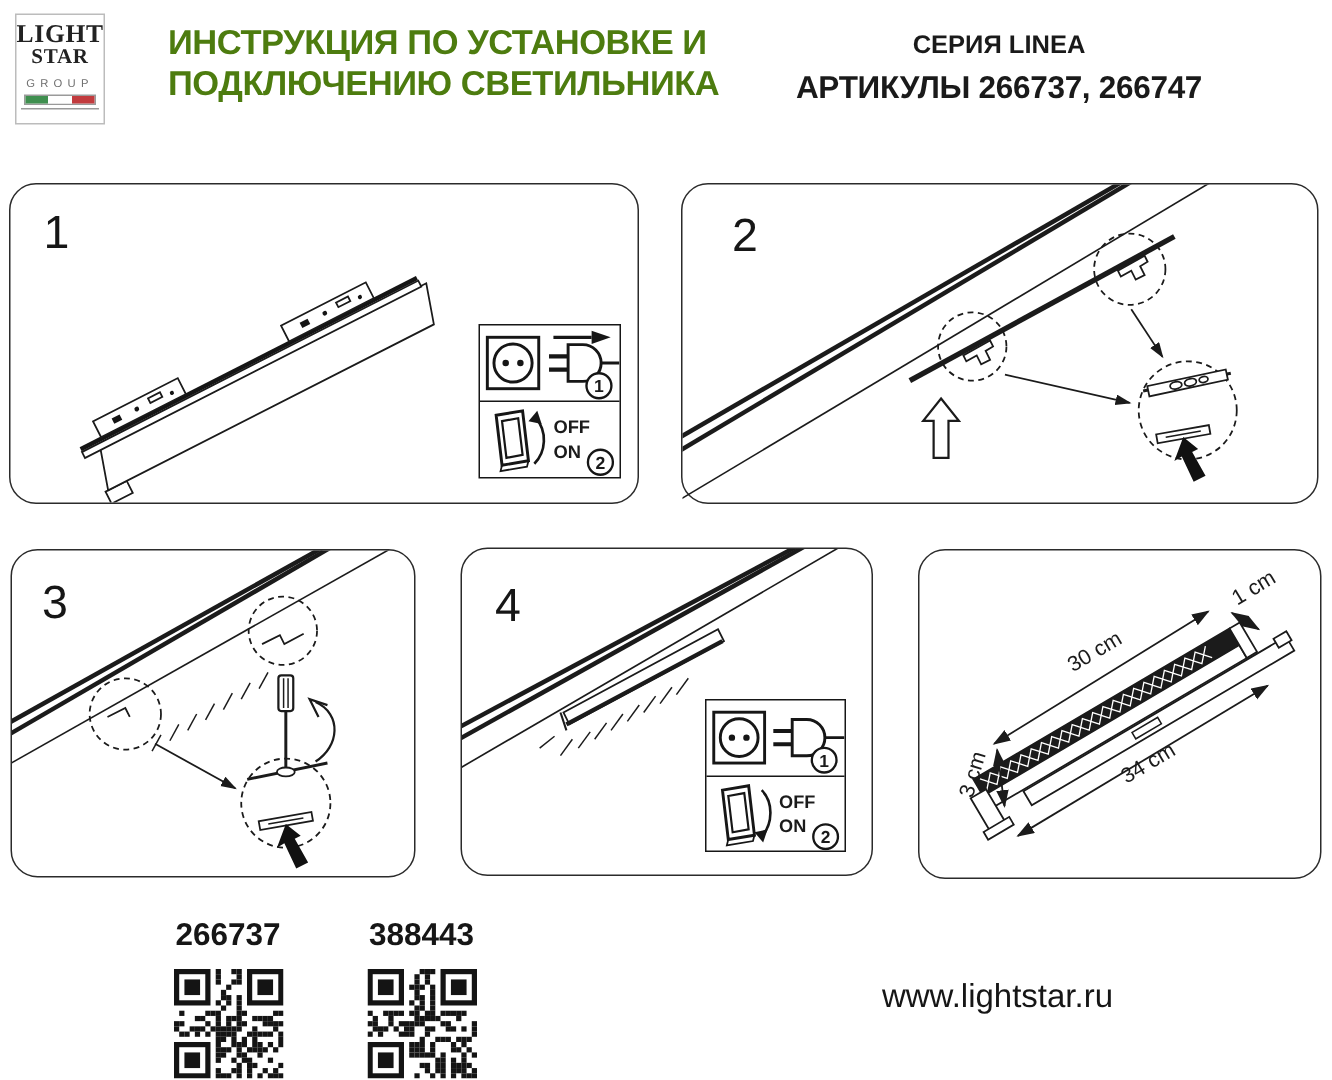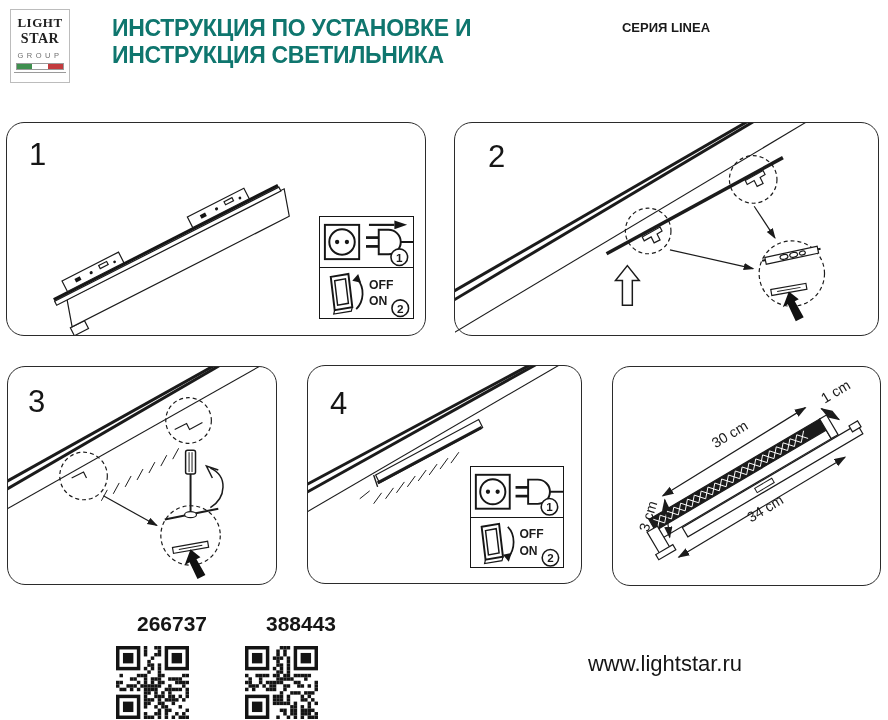--- a/index.html
+++ b/index.html
@@ -7,52 +7,52 @@
     width:888px;height:720px;position:relative;overflow:hidden;
     background:#ffffff;color:#1d1d1d;
     font-family:"Liberation Sans",sans-serif;
   }
   
   .logo-box{
     position:absolute;left:10px;top:9px;width:60px;height:74px;
     border:1px solid #bcbcbc;background:#fff;text-align:center;box-sizing:border-box;
     padding-top:5px;
   }
-  .logo-line1{font-family:"Liberation Serif",serif;font-weight:700;font-size:13px;line-height:15px;letter-spacing:.5px;color:#222;}
+  .logo-line1{font-family:"Liberation Serif",serif;font-weight:700;font-size:17px;line-height:15px;letter-spacing:.5px;color:#222;}
   .logo-line2{font-family:"Liberation Serif",serif;font-weight:700;font-size:14px;line-height:18px;letter-spacing:.5px;color:#222;}
   .logo-line3{font-size:7.5px;letter-spacing:3.5px;color:#6f6f6f;margin-top:3px;margin-left:0;}
   .logo-flag{display:flex;width:46px;height:5px;margin:3px auto 0 auto;border:.5px solid #9a9a9a;}
   .logo-flag span{flex:1;height:100%;}
   .logo-rule{width:52px;height:1px;background:#9a9a9a;margin:2px auto 0 auto;}
   .title{
     position:absolute;left:112px;top:15px;width:380px;
-    font-size:23px;font-weight:700;line-height:27px;letter-spacing:-.3px;color:#0f766e;
+    font-size:23px;font-weight:700;line-height:27px;letter-spacing:-.3px;color:#4d7c0f;
   }
   .right-head{position:absolute;left:520px;top:20px;width:292px;text-align:center;color:#1a1a1a;}
-  .right-head .series{font-size:13px;font-weight:700;}
+  .right-head .series{font-size:17px;font-weight:700;}
   .right-head .articles{font-size:21px;font-weight:700;margin-top:7px;letter-spacing:-.2px;}
   
   .panel{position:absolute;border:1.6px solid #2b2b2b;border-radius:18px;background:#fff;box-sizing:border-box;}
   #panel1{left:6px;top:122px;width:420px;height:214px;}
   #panel2{left:454px;top:122px;width:425px;height:214px;}
   #panel3{left:7px;top:366px;width:270px;height:219px;}
   #panel4{left:307px;top:365px;width:275px;height:219px;}
   #panel5{left:612px;top:366px;width:269px;height:220px;}
   .num{position:absolute;font-size:31px;font-weight:500;color:#161616;}
   svg.art{position:absolute;left:0;top:0;width:100%;height:100%;}
   svg text{font-family:"Liberation Sans",sans-serif;fill:#1b1b1b;}
   
   .inset{position:absolute;border:1.8px solid #161616;background:#fff;display:flex;flex-direction:column;box-sizing:border-box;}
   #inset1{left:312px;top:93px;width:95px;height:103px;}
   #inset4{left:162px;top:100px;width:94px;height:102px;}
   .cell{flex:1;position:relative;}
   .cell + .cell{border-top:1.8px solid #161616;}
   .cell svg{position:absolute;left:0;top:0;width:100%;height:100%;}
   
-  .qr-label{position:absolute;width:86px;text-align:center;font-size:21px;font-weight:700;color:#161616;top:612px;margin-left:20px;}
+  .qr-label{position:absolute;width:86px;text-align:center;font-size:21px;font-weight:700;color:#161616;top:612px;}
   #qr-label-1{left:109px;}
   #qr-label-2{left:238px;}
   .qr{position:absolute;top:646px;width:73px;height:73px;}
   #qr1{left:116px;} #qr2{left:245px;}
   .website{position:absolute;left:540px;top:651px;width:250px;text-align:center;
     font-size:22px;font-weight:400;color:#161616;}
 </style>
 </head>
 <body>
 
@@ -63,25 +63,26 @@
   <div class="logo-flag">
     <span style="background:#3f8f4f"></span>
     <span style="background:#ffffff"></span>
     <span style="background:#c23b3e"></span>
   </div>
   <div class="logo-rule"></div>
 </div>
 
 <div class="title">
   <div>ИНСТРУКЦИЯ ПО УСТАНОВКЕ И</div>
-  <div>ИНСТРУКЦИЯ СВЕТИЛЬНИКА</div>
+  <div>ПОДКЛЮЧЕНИЮ СВЕТИЛЬНИКА</div>
 </div>
 
 <div class="right-head">
   <div class="series">СЕРИЯ LINEA</div>
+  <div class="articles">АРТИКУЛЫ 266737, 266747</div>
 </div>
 
 <div class="panel" id="panel1">
   <div class="num" style="left:22px;top:14px">1</div>
   <svg class="art" viewBox="0 0 420 214">
     <g stroke="#1b1b1b" fill="none" stroke-width="1.2" transform="translate(62,196) rotate(-27)">
       <rect x="-4" y="10" width="16" height="9" fill="#fff"></rect>
       <polygon points="6,-17 252,-17 244,10 -2,10" fill="#fff"></polygon>
       <rect x="-6" y="-21" width="254" height="4.5" fill="#fff"></rect>
       <rect x="-6" y="-24.5" width="254" height="3" fill="#151515" stroke="none"></rect>

